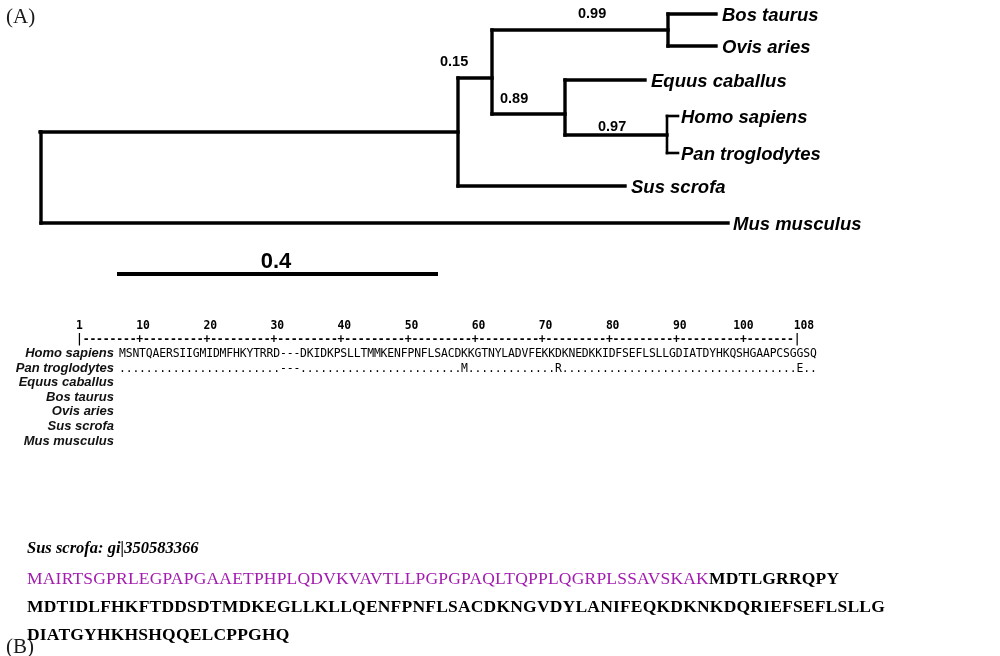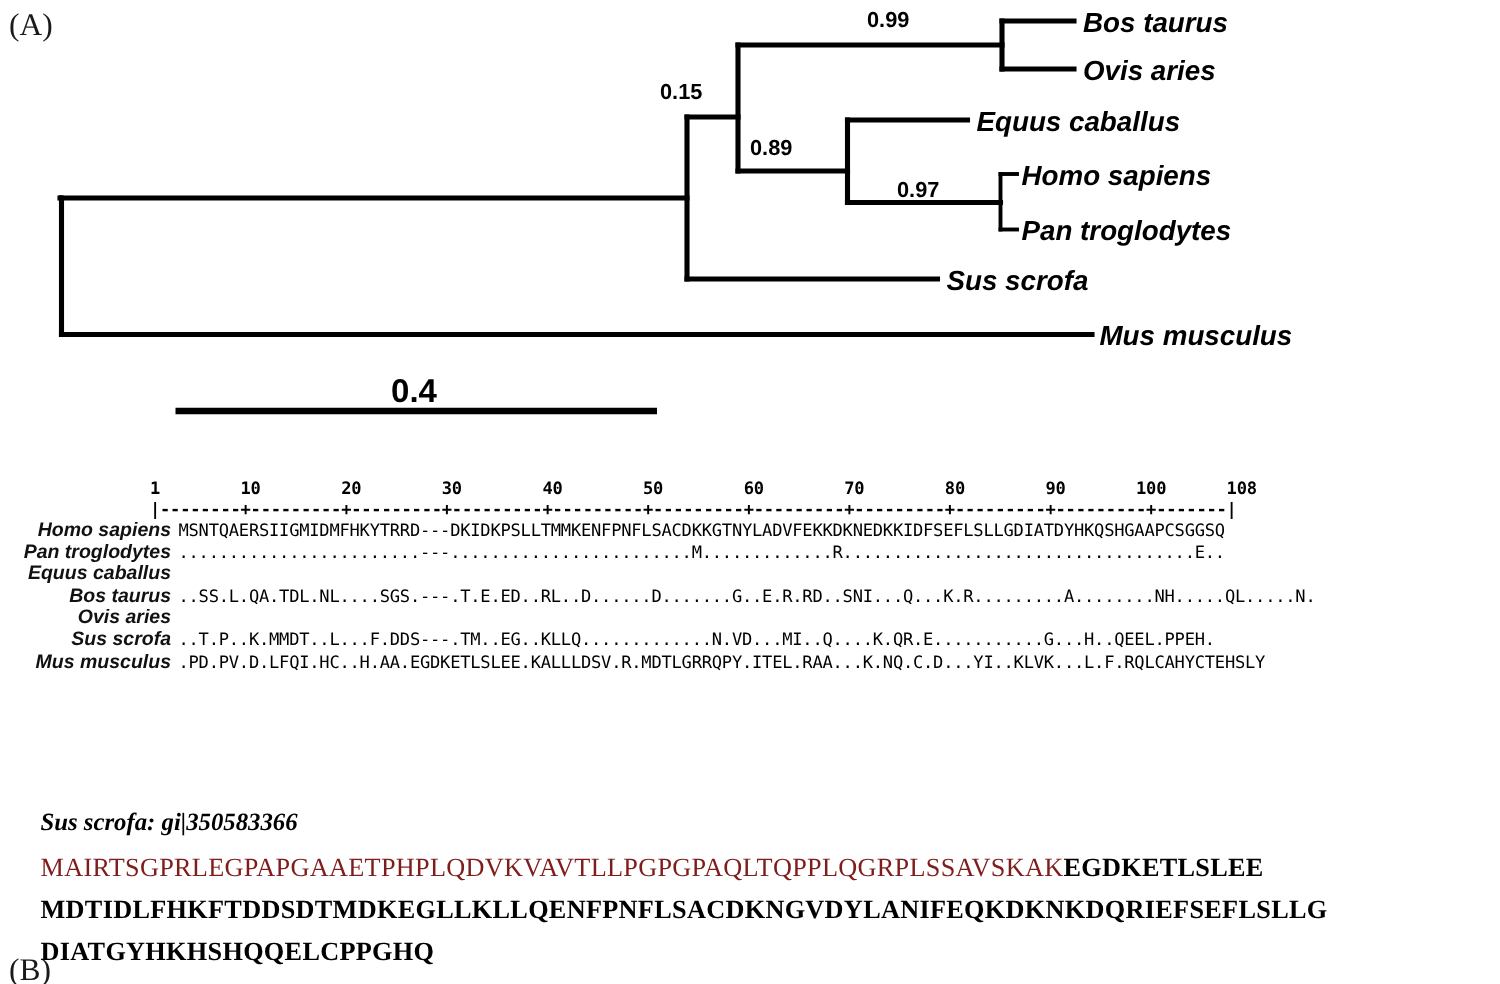--- a/index.html
+++ b/index.html
@@ -122,21 +122,21 @@
   .ruler-ticks {
     font-family: "DejaVu Sans Mono", monospace;
     font-weight: bold;
     font-size: 11.4px;
     line-height: 13px;
     letter-spacing: -0.15px;
     white-space: pre;
     color: #000;
   }
   .ruler-block {
-    padding-left: 100px;
+    padding-left: 76px;
   }
 
   
   #panel-c {
     position: absolute;
     left: 0; top: 528px;
     width: 836px; height: 128px;
   }
   #seq-header {
     position: absolute;
@@ -156,21 +156,21 @@
     font-family: "Liberation Serif", serif;
     font-size: 17.5px;
     letter-spacing: 0.2px;
     white-space: nowrap;
   }
   #seq-line-1 { top: 40px; }
   #seq-line-2 { top: 68px; }
   #seq-line-3 { top: 96px; }
 
   .seq-prepro {
-    color: #7f1d1d;
+    color: #a21caf;
   }
   .seq-mature {
     color: #000;
     font-weight: bold;
   }
 </style>
 </head>
 <body>
 
 <div id="panel-a">
@@ -244,48 +244,45 @@
       <div class="align-name">Pan troglodytes</div>
       <div class="align-seq">........................---........................M.............R...................................E..</div>
     </div>
 
     <div class="align-row">
       <div class="align-name">Equus caballus</div>
     </div>
 
     <div class="align-row">
       <div class="align-name">Bos taurus</div>
-      <div class="align-seq">..SS.L.QA.TDL.NL....SGS.---.T.E.ED..RL..D......D.......G..E.R.RD..SNI...Q...K.R.........A........NH.....QL.....N.</div>
     </div>
 
     <div class="align-row">
       <div class="align-name">Ovis aries</div>
     </div>
 
     <div class="align-row">
       <div class="align-name">Sus scrofa</div>
-      <div class="align-seq">..T.P..K.MMDT..L...F.DDS---.TM..EG..KLLQ.............N.VD...MI..Q....K.QR.E...........G...H..QEEL.PPEH.</div>
     </div>
 
     <div class="align-row">
       <div class="align-name">Mus musculus</div>
-      <div class="align-seq">.PD.PV.D.LFQI.HC..H.AA.EGDKETLSLEE.KALLLDSV.R.MDTLGRRQPY.ITEL.RAA...K.NQ.C.D...YI..KLVK...L.F.RQLCAHYCTEHSLY</div>
     </div>
 
   </div>
 </div>
 
 <div id="panel-c">
 
   <div id="seq-header">
     <span class="sp-name">Sus scrofa:</span><span>&nbsp;</span><span class="acc">gi|350583366</span>
   </div>
 
   <div class="seq-line" id="seq-line-1">
-    <span class="seq-prepro">MAIRTSGPRLEGPAPGAAETPHPLQDVKVAVTLLPGPGPAQLTQPPLQGRPLSSAVSKAK</span><span class="seq-mature">EGDKETLSLEE</span>
+    <span class="seq-prepro">MAIRTSGPRLEGPAPGAAETPHPLQDVKVAVTLLPGPGPAQLTQPPLQGRPLSSAVSKAK</span><span class="seq-mature">MDTLGRRQPY</span>
   </div>
 
   <div class="seq-line" id="seq-line-3">
     <span class="seq-mature">DIATGYHKHSHQQELCPPGHQ</span>
   </div>
 
   <div class="seq-line" id="seq-line-2">
     <span class="seq-mature">MDTIDLFHKFTDDSDTMDKEGLLKLLQENFPNFLSACDKNGVDYLANIFEQKDKNKDQRIEFSEFLSLLG</span>
   </div>
 </div>

